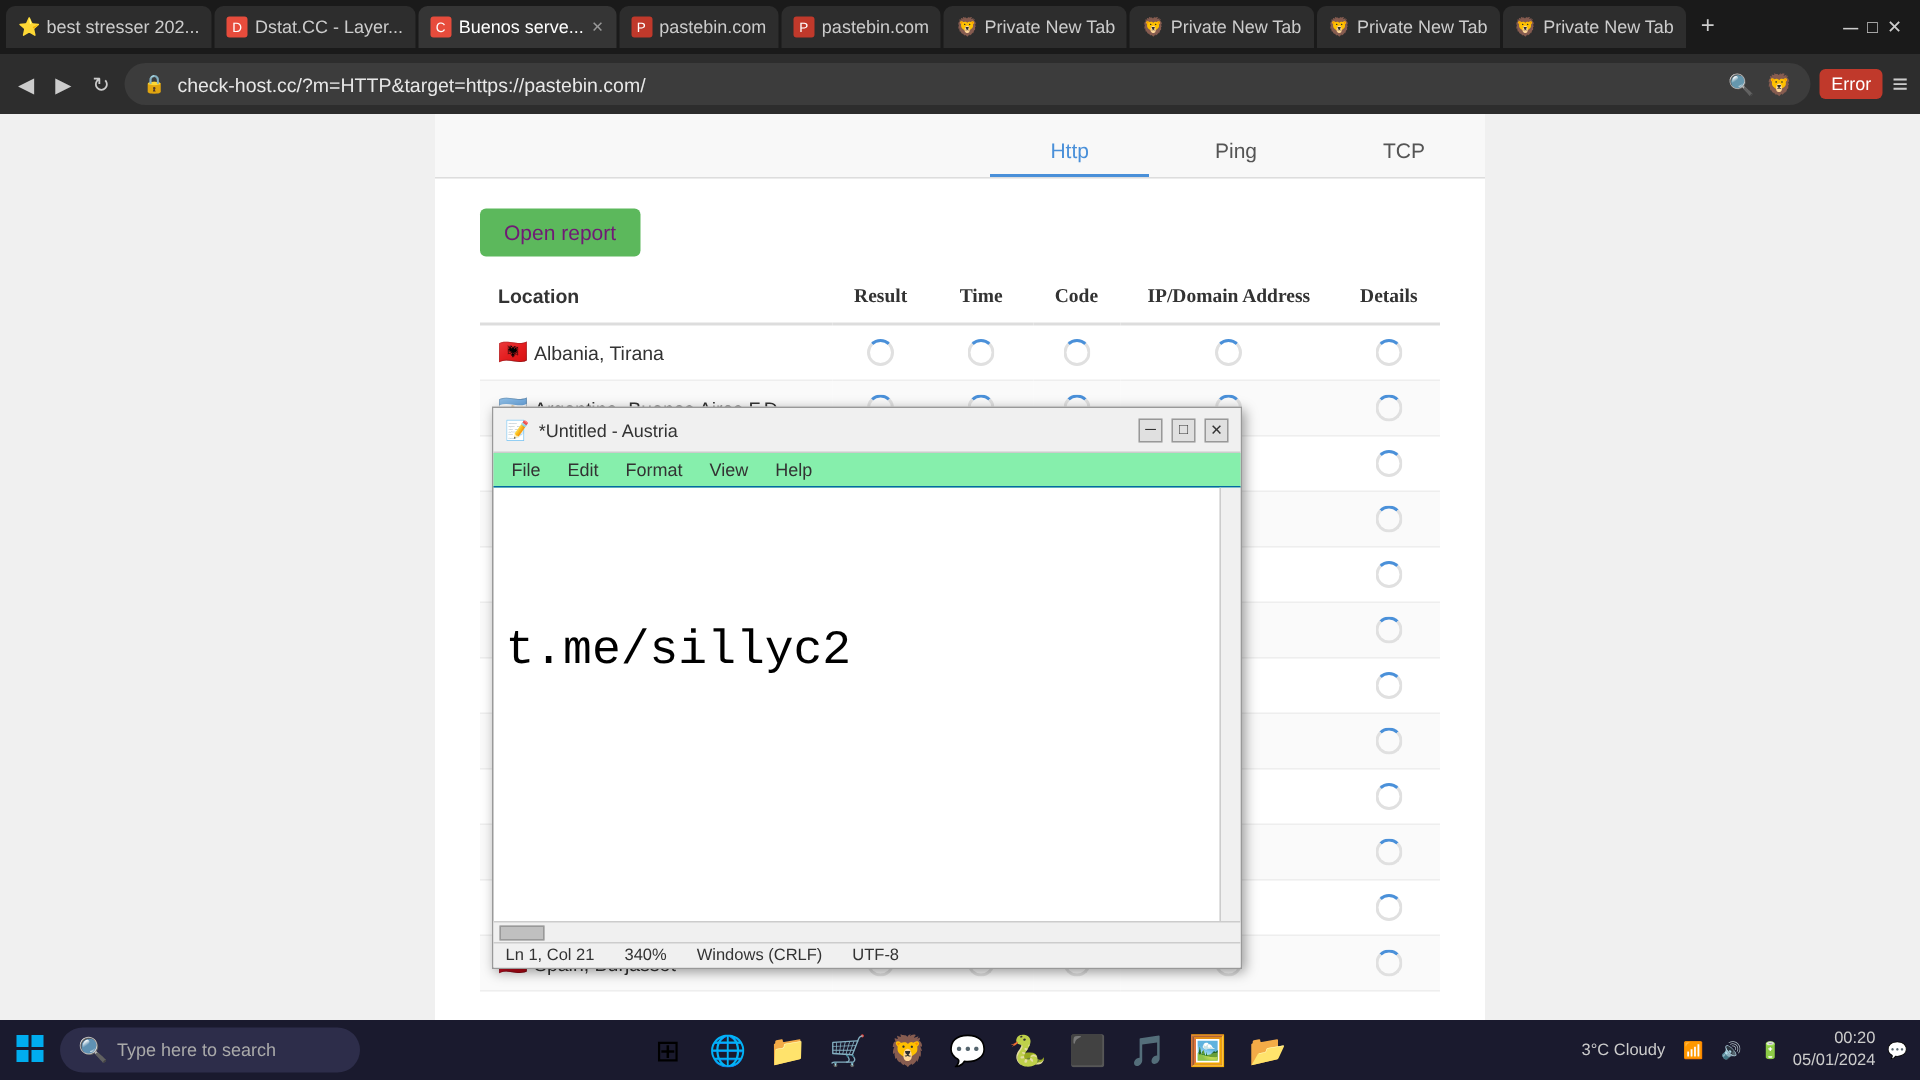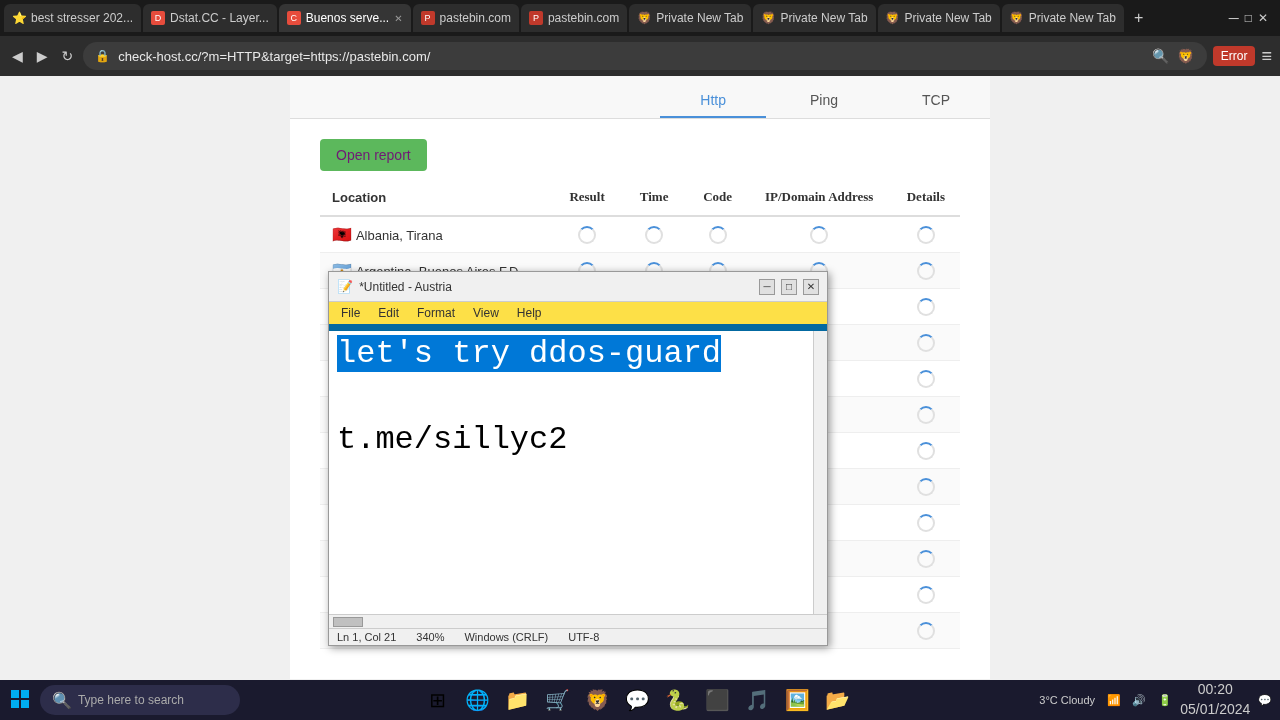--- a/index.html
+++ b/index.html
@@ -227,24 +227,24 @@
       background: #e0e0e0;
       cursor: pointer;
       display: flex;
       align-items: center;
       justify-content: center;
       font-size: 10px;
       color: #333;
     }
     .notepad-menubar {
       display: flex;
-      background: #fde047;
+      background: #86efac;
       padding: 2px 4px;
       gap: 2px;
-      border-bottom: 7px solid #0369a1;
+      border-bottom: 1px solid #0369a1;
     }
     .notepad-menu-item {
       padding: 2px 8px;
       font-size: 12px;
       color: #333;
       cursor: pointer;
     }
     .notepad-content {
       flex: 1;
       padding: 4px 8px;
@@ -333,23 +333,23 @@
       gap: 4px;
       margin-left: auto;
     }
     .tray-item {
       font-size: 11px;
       color: #ccc;
       padding: 0 4px;
       cursor: pointer;
     }
     .tray-time {
-      font-size: 14px;
+      font-size: 11px;
       color: #ccc;
-      text-align: center;
+      text-align: right;
       line-height: 1.4;
     }
 
     
     .notepad-scrollbar-v {
       width: 14px;
       background: #f0f0f0;
       border-left: 1px solid #ccc;
       position: absolute;
       right: 0;
@@ -560,21 +560,20 @@
     </div>
     <div class="notepad-menubar">
       <span class="notepad-menu-item">File</span>
       <span class="notepad-menu-item">Edit</span>
       <span class="notepad-menu-item">Format</span>
       <span class="notepad-menu-item">View</span>
       <span class="notepad-menu-item">Help</span>
     </div>
     <div style="display:flex;flex:1;overflow:hidden;position:relative;">
       <div class="notepad-content">
-        <span class="notepad-selected-text">let's try ddos-guard</span>
         <br><br>
         <span class="notepad-link">t.me/sillyc2</span>
       </div>
       <div class="notepad-scrollbar-v"></div>
     </div>
     <div style="height:14px;background:#f0f0f0;border-top:1px solid #ccc;display:flex;align-items:center;padding:0 4px;">
       <div style="width:30px;height:10px;background:#c0c0c0;border:1px solid #999;"></div>
     </div>
     <div class="notepad-statusbar">
       <span>Ln 1, Col 21</span>

